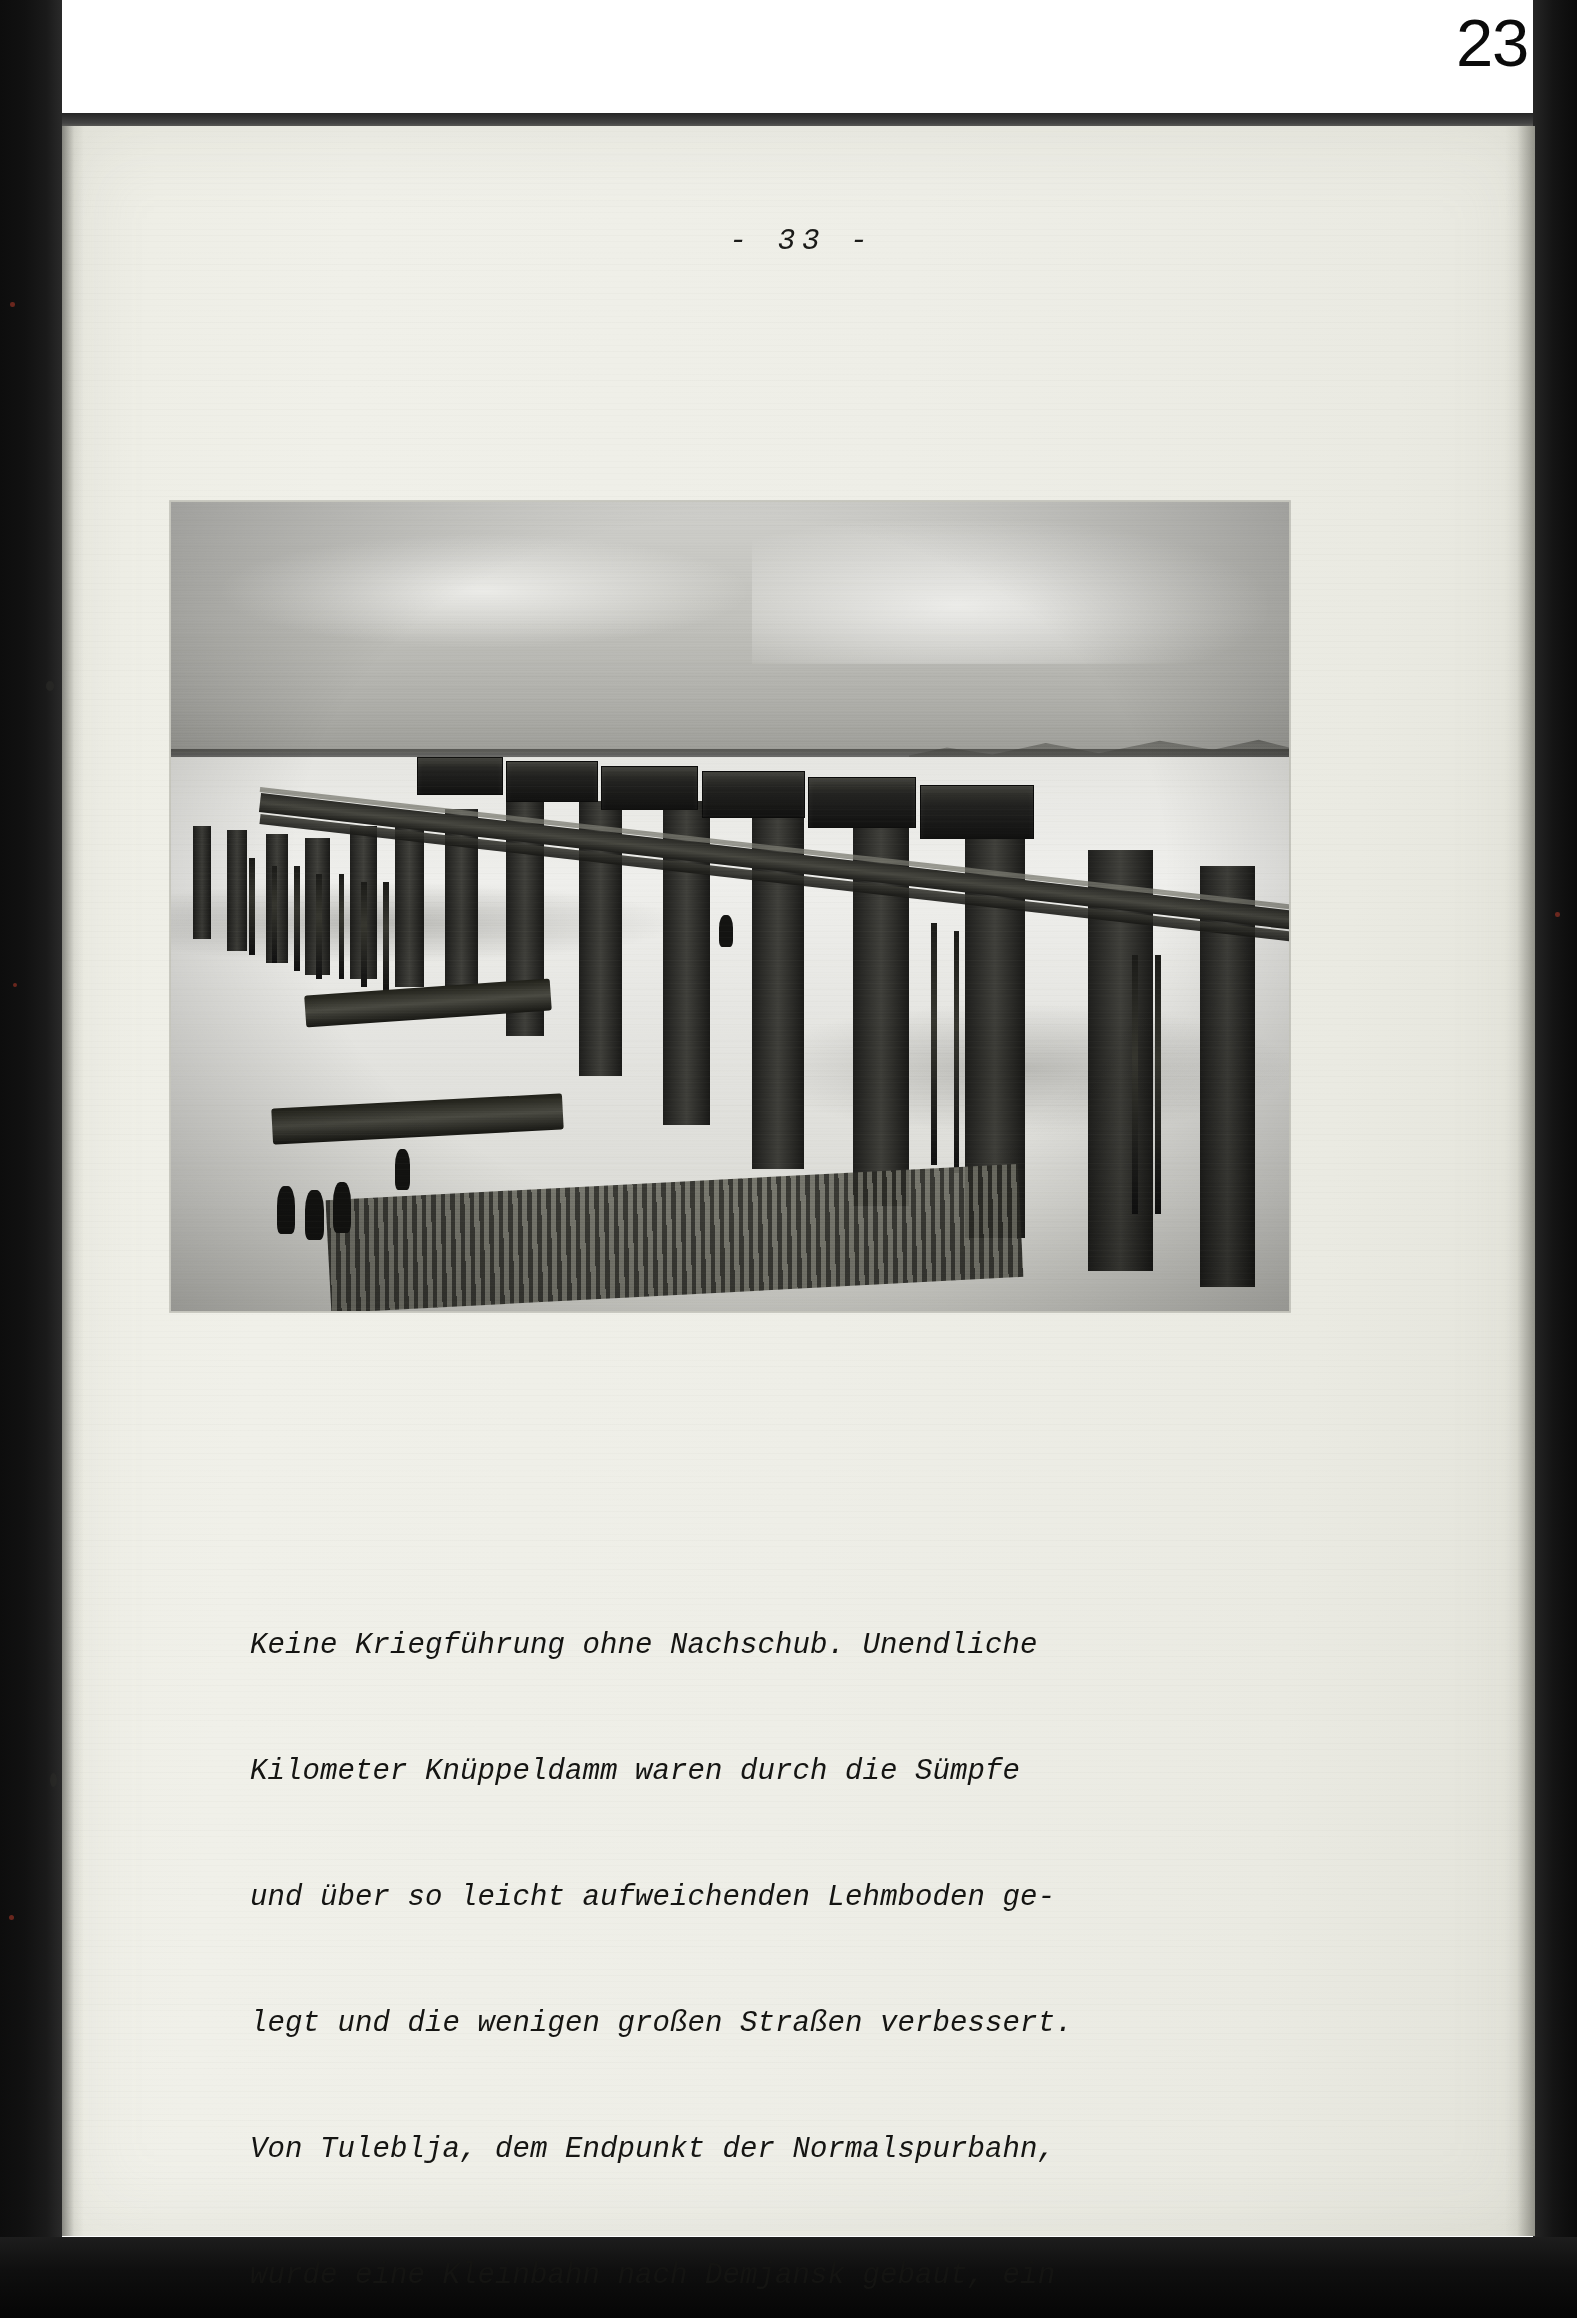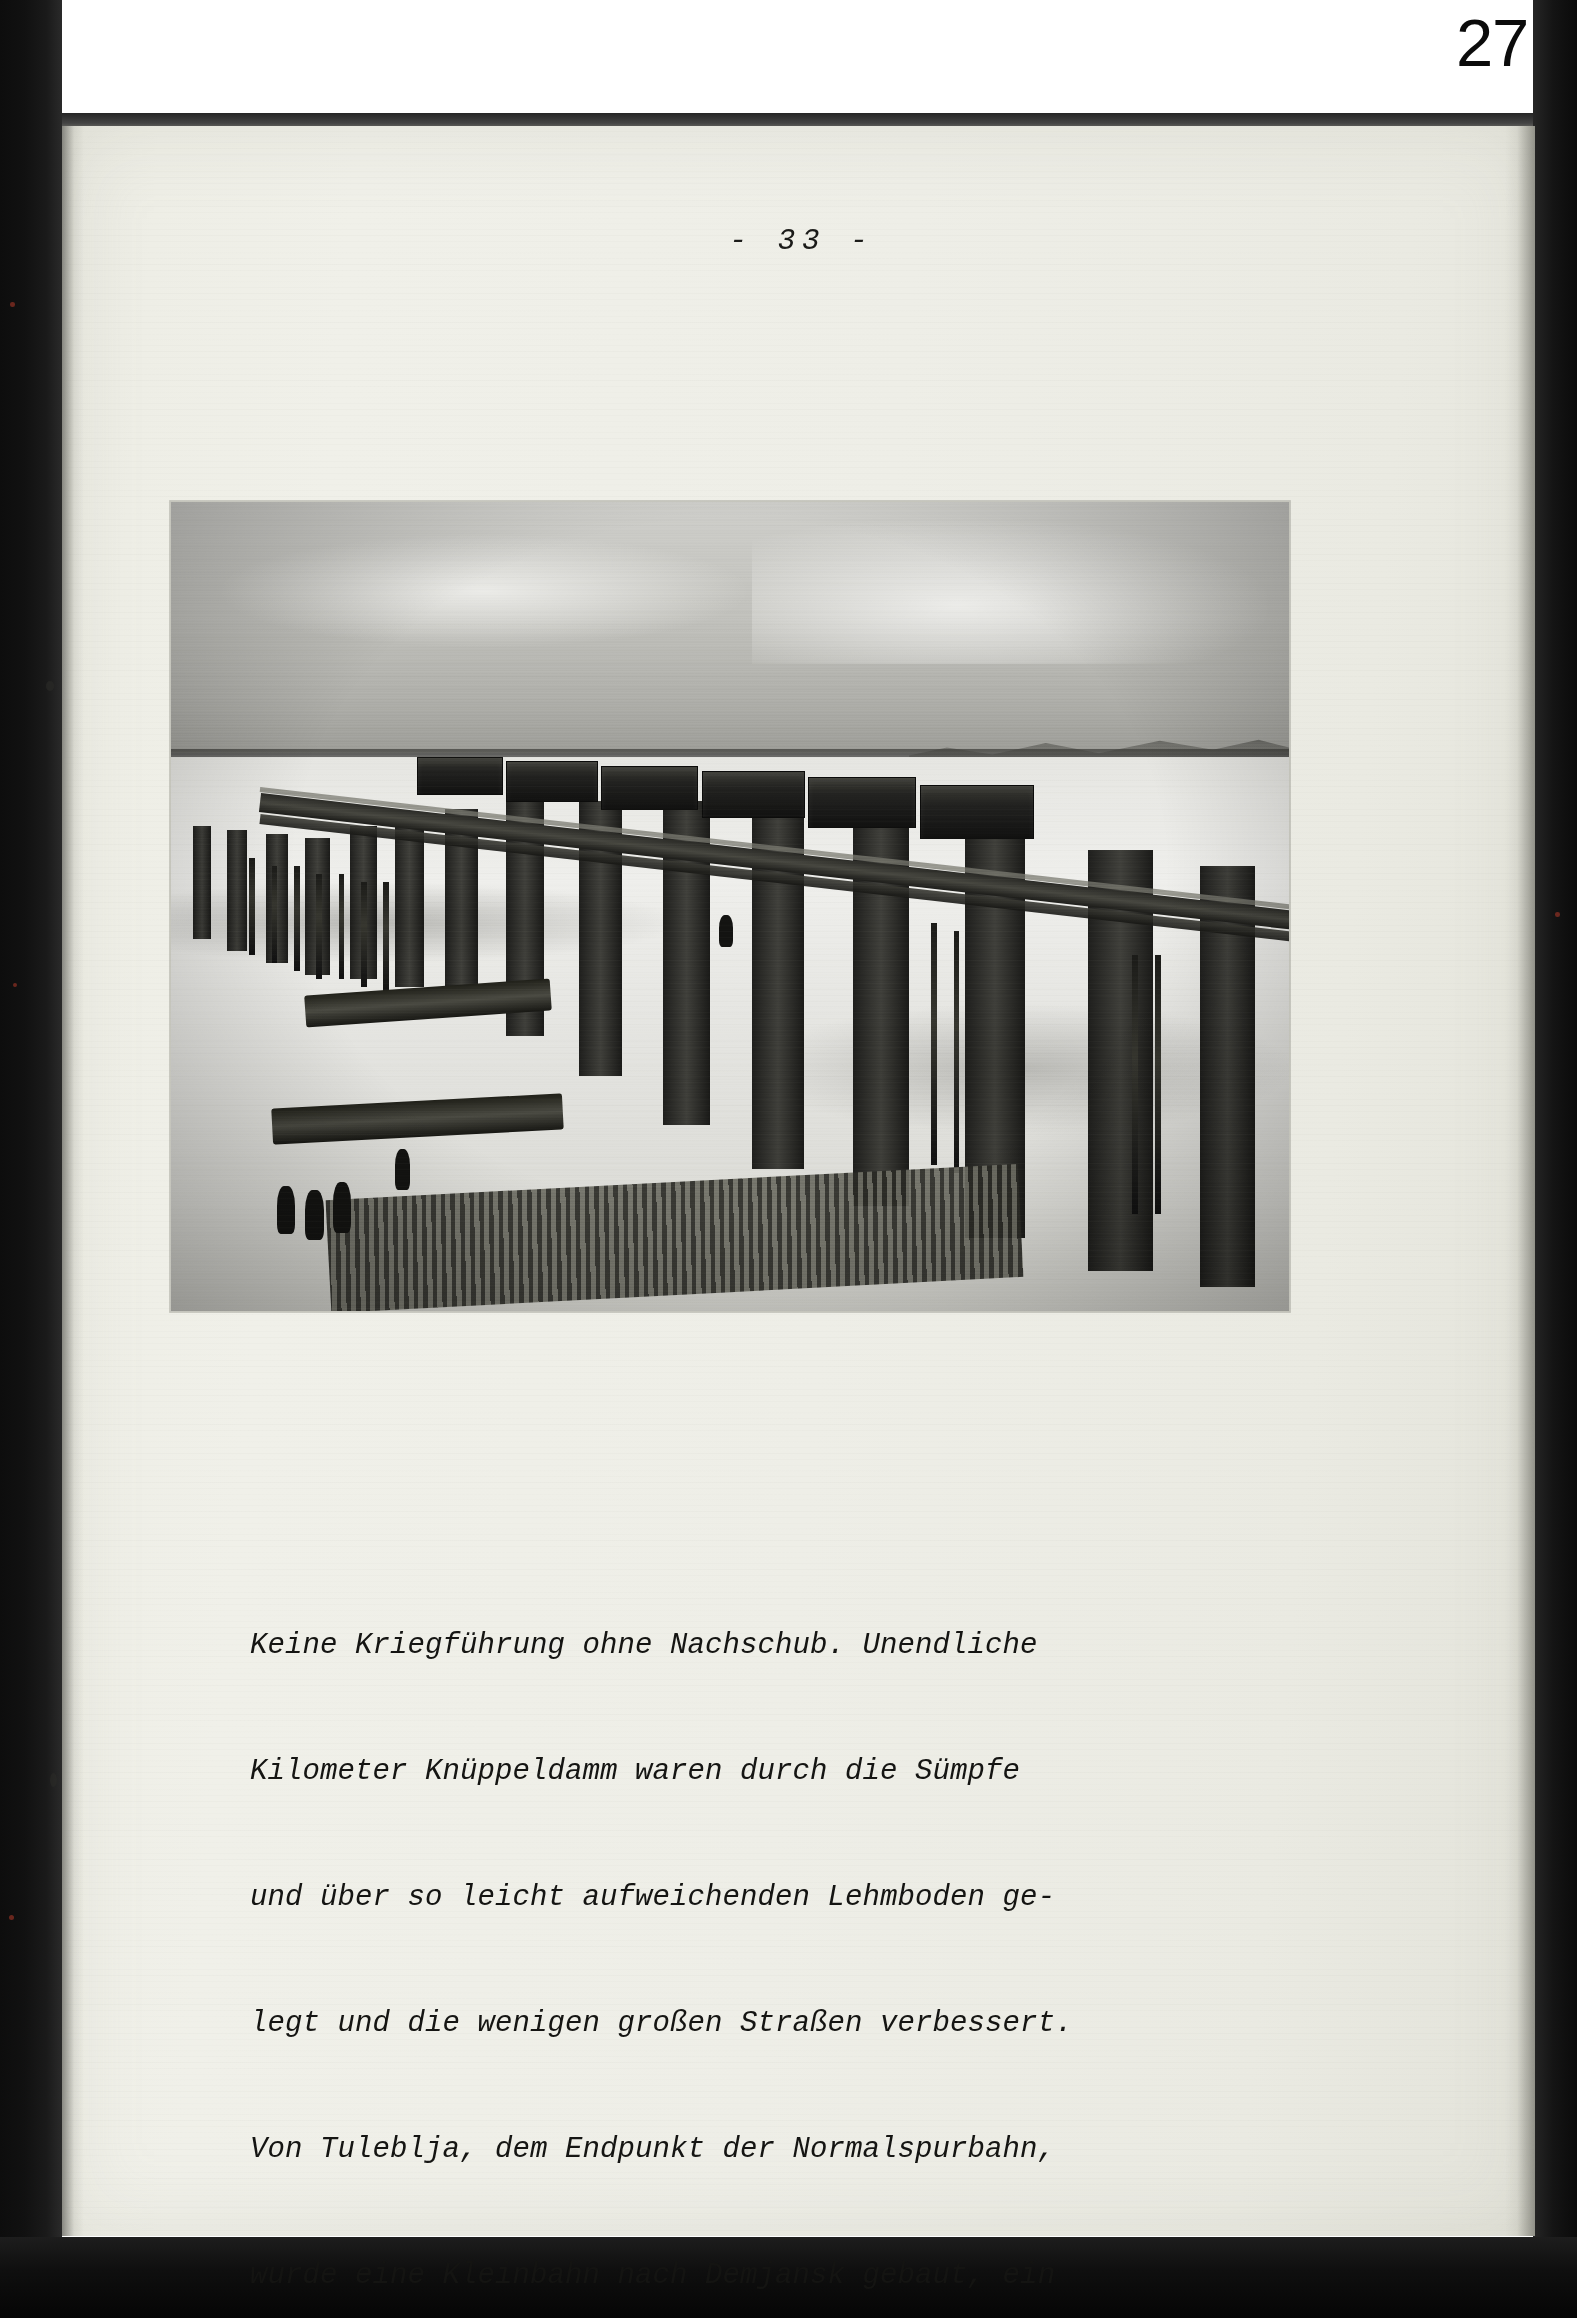--- a/index.html
+++ b/index.html
@@ -329,21 +329,21 @@
     background: #2b2b28;
     opacity: .6;
     border-radius: 50%;
   }
 </style>
 </head>
 <body>
 
 <div class="scan-bed">
 
-  <div class="folio">27</div>
+  <div class="folio">23</div>
 
   <div class="scan-dark-left"></div>
   <div class="scan-dark-right"></div>
   <div class="scan-dark-bottom"></div>
   <div class="scan-dark-top-strip"></div>
 
   <div class="page-sheet">
     <div class="page-edge-left"></div>
     <div class="page-edge-right"></div>
 

